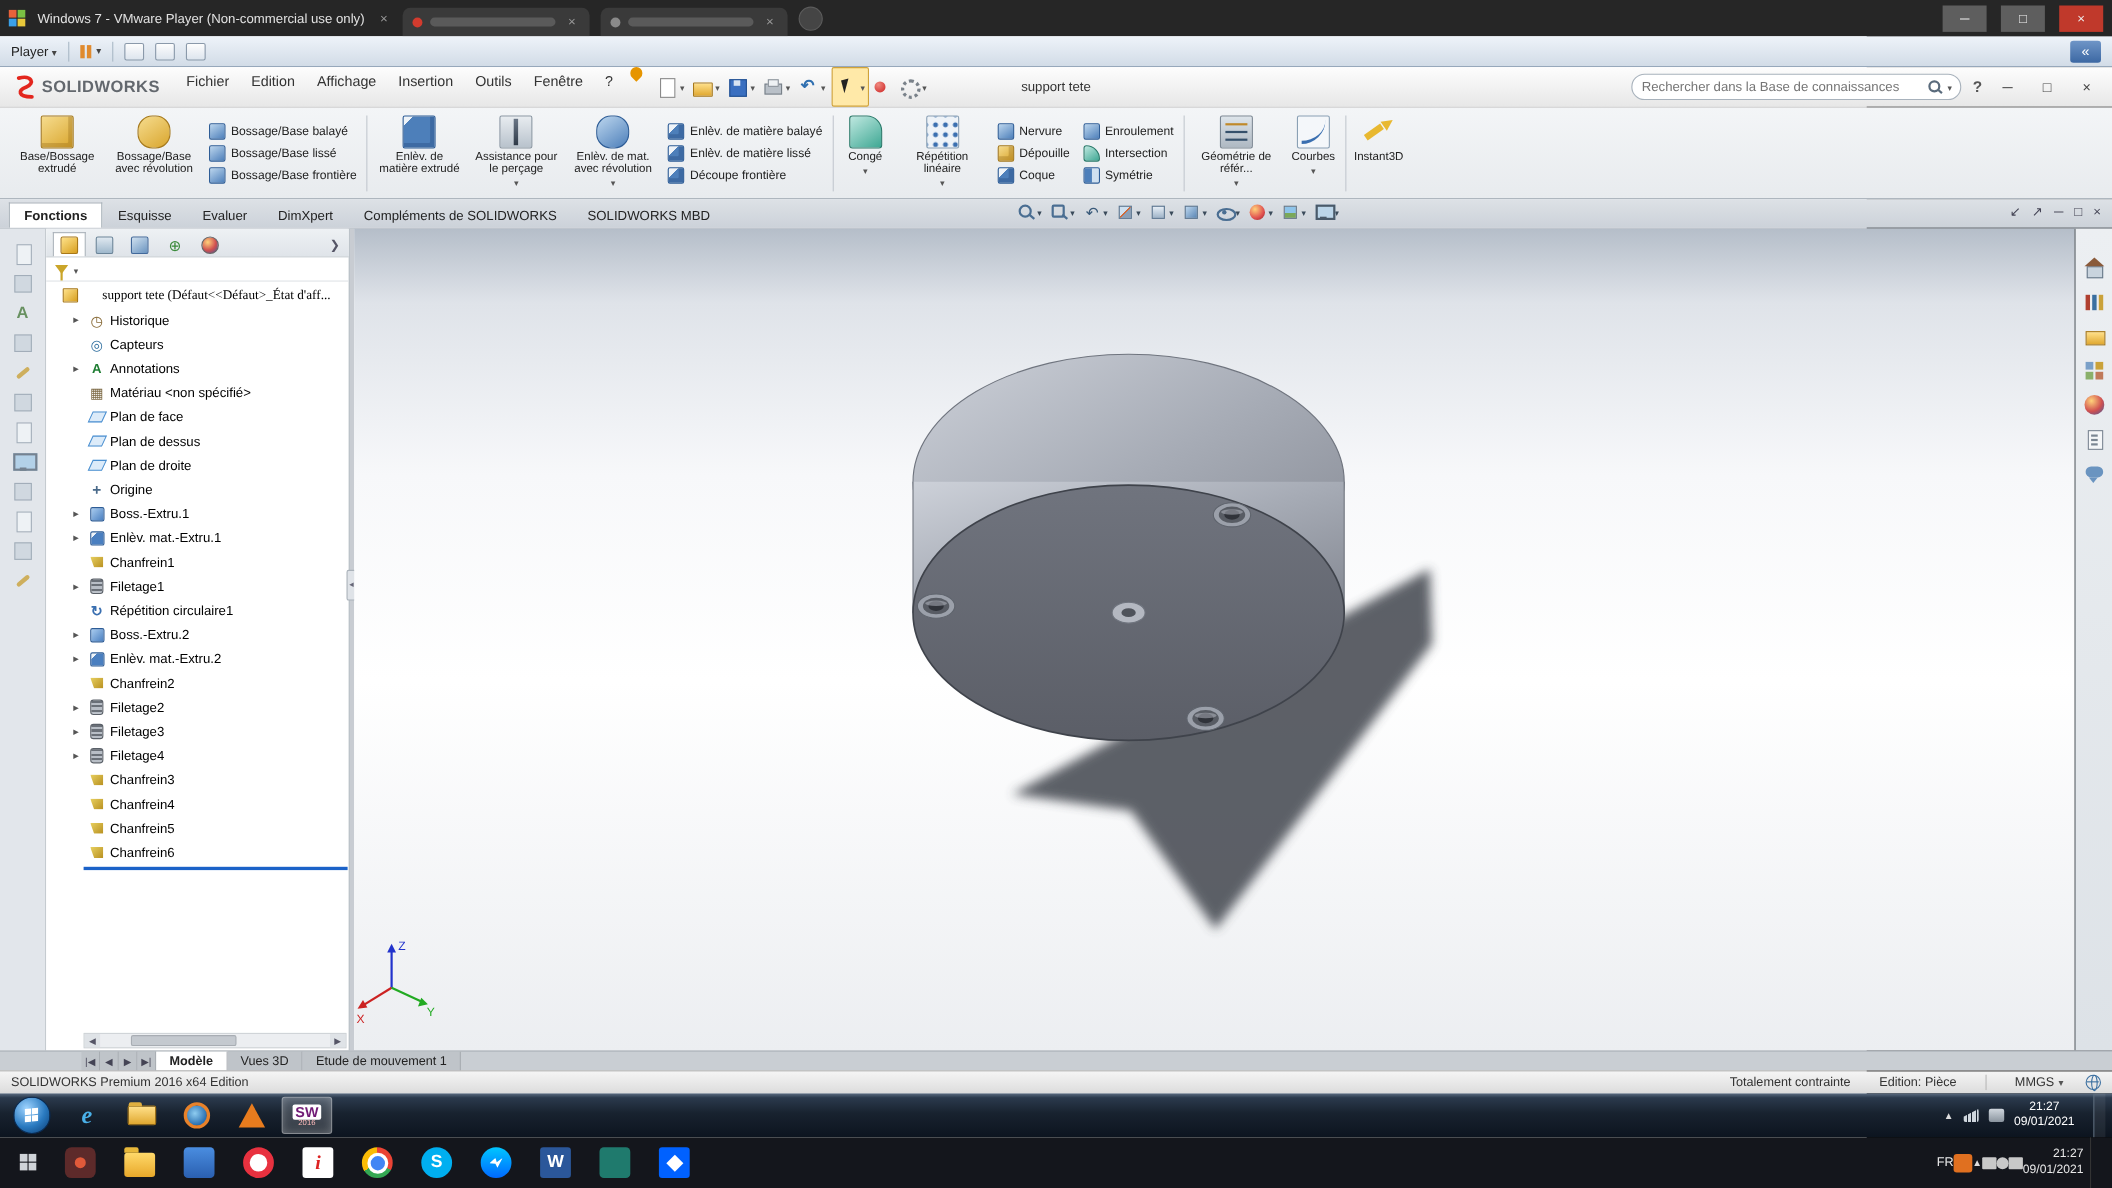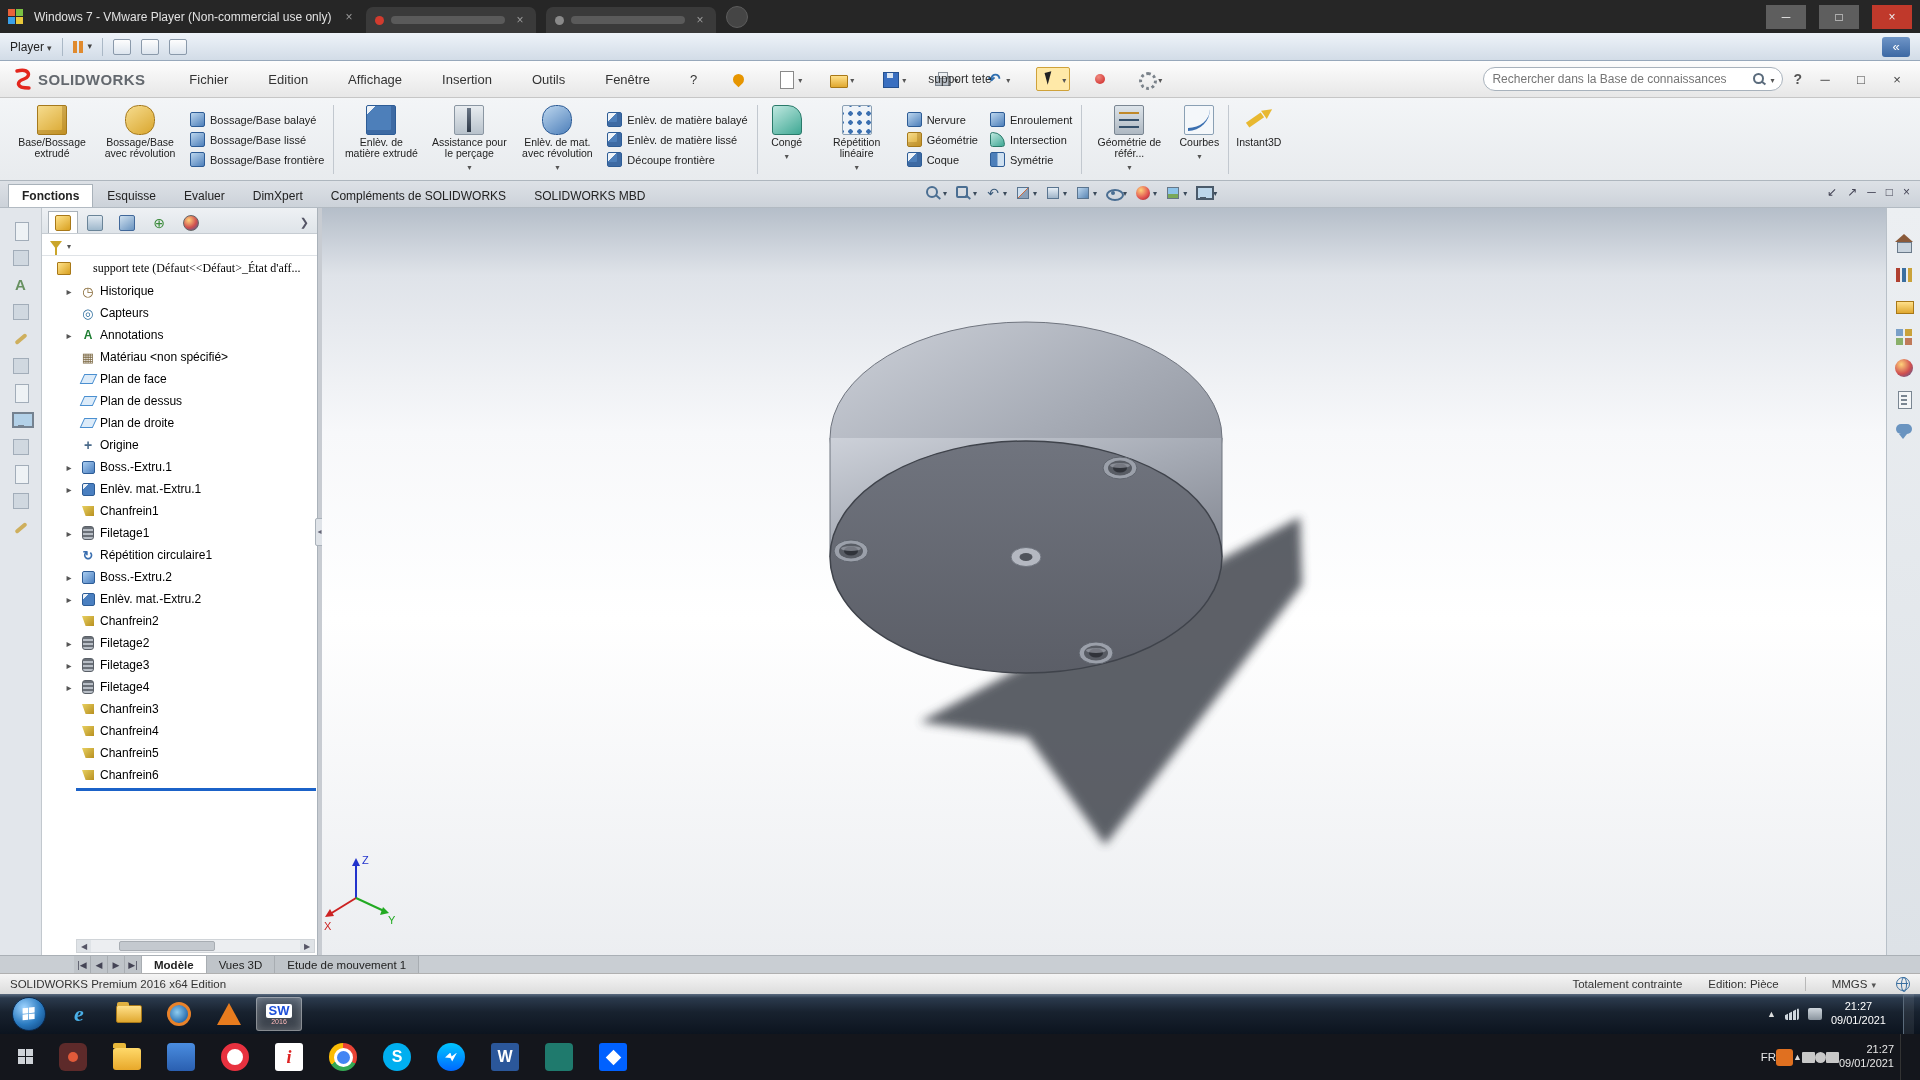--- a/index.html
+++ b/index.html
@@ -27,21 +27,21 @@
   #vm-toolbar { position:absolute; top:33px; left:0; width:1920px; height:28px; background:linear-gradient(#eef3f9,#d2dce7); border-bottom:1px solid #97a8bb; display:flex; align-items:center; padding:0 10px; gap:10px; color:#222; }
   .vt-drop::after { content:"▾"; font-size:9px; color:#444; margin-left:3px; }
   .vt-sep { width:1px; height:18px; background:#aab8c6; }
   .vt-pause { display:inline-flex; gap:2px; }
   .vt-pause i { width:4px; height:12px; background:#e08a2e; }
   .vt-icon { width:18px; height:16px; border:1px solid #8a99aa; background:linear-gradient(#fdfdfd,#dde5ee); border-radius:2px; }
   #vt-spacer { flex:1; }
   .vt-collapse { width:28px; height:20px; border-radius:3px; background:linear-gradient(#6f95c7,#3c68a3); color:#fff; display:flex; align-items:center; justify-content:center; font-size:13px; }
 
   
-  #sw-menubar { position:absolute; top:61px; left:0; width:1920px; height:37px; background:linear-gradient(#fdfdfd,#e7e7e7); border-bottom:1px solid #c6c6c6; display:flex; align-items:center; padding:0 10px;gap:20px; }
+  #sw-menubar { position:absolute; top:61px; left:0; width:1920px; height:37px; background:linear-gradient(#fdfdfd,#e7e7e7); border-bottom:1px solid #c6c6c6; display:flex; padding:0 10px; }
   #sw-logo { display:flex; align-items:center; gap:4px; margin-right:14px; }
   #sw-logo svg { display:block; }
   #sw-logo .logotext { font-size:15px; font-weight:bold; color:#63686e; letter-spacing:.4px; }
   .menu-item { padding:5px 10px; font-size:13px; color:#333; cursor:default; }
   .pin { width:11px; height:11px; background:#e69500; border-radius:50% 50% 50% 0; transform:rotate(-45deg); margin:0 12px 0 6px; }
   .qt { display:flex; align-items:center; gap:2px; margin-right:6px; }
   .qt-drop::after { content:"▾"; font-size:8px; color:#555; }
   .mi { width:20px; height:20px; position:relative; }
   .mi-page::before { content:""; position:absolute; left:4px; top:2px; width:12px; height:16px; background:#fff; border:1px solid #8a8a8a; }
   .mi-open::before { content:""; position:absolute; left:2px; top:6px; width:16px; height:11px; background:linear-gradient(#ffe08a,#e0a830); border:1px solid #a87818; border-radius:1px; }
@@ -200,21 +200,21 @@
 
   
   #vm-taskbar { position:absolute; top:994px; left:0; width:1920px; height:40px; background:linear-gradient(180deg,#5a6b80 0%,#2b3a4d 10%,#18222f 45%,#0c141f 100%); display:flex; align-items:center; padding:0 4px; }
   #vm-start { width:34px; height:34px; border-radius:50%; margin:0 8px; background:radial-gradient(circle at 35% 30%, #9fd4ff, #2a7ac0 55%, #0a3a70); border:1px solid #0a2a50; display:flex; align-items:center; justify-content:center; }
   #vm-start .winflag { transform:skewY(-6deg) scale(.8); }
   #vm-start .winflag i { background:#fff; }
   .vmapp { width:46px; height:34px; margin:0 2px; border-radius:3px; display:flex; flex-direction:column; align-items:center; justify-content:center; position:relative; }
   .vmapp.active { background:rgba(255,255,255,.18); border:1px solid rgba(255,255,255,.4); box-shadow:inset 0 0 8px rgba(255,255,255,.25); }
   .vmglyph { font-weight:bold; }
   .vmapp.ie .vmglyph { color:#4ab0e8; font:italic bold 22px "Liberation Serif", serif; }
-  .vmapp.sw .vmglyph { color:#1d4ed8; font-size:13px; background:#fff; padding:0 3px; border-radius:2px; line-height:14px;text-align:center; }
+  .vmapp.sw .vmglyph { color:#701a75; font-size:13px; background:#fff; padding:0 3px; border-radius:2px; line-height:14px;text-align:center; }
   .vmsub { font-size:7px; color:#ffd; }
   .vmapp.sw .vmsub { color:#fbb; }
   .vmshape { position:absolute; }
   .vmapp.folder .vmshape { width:26px; height:18px; background:linear-gradient(#ffe08a,#e0a830); border:1px solid #a87818; border-radius:2px; }
   .vmapp.folder .vmshape::before { content:""; position:absolute; left:0; top:-4px; width:12px; height:4px; background:#e0b040; border-radius:2px 2px 0 0; }
   .vmapp.firefox .vmshape { width:24px; height:24px; border-radius:50%; background:radial-gradient(circle at 40% 40%, #8eccf0, #2a6fb0 70%); border:3px solid #e8822a; }
   .vmapp.vlc .vmshape { width:0; height:0; border-left:12px solid transparent; border-right:12px solid transparent; border-bottom:22px solid #e87c1e; }
   #vm-tray { margin-left:auto; display:flex; align-items:center; gap:9px; padding-right:2px; color:#eee; }
   .tray-up { font-size:9px; color:#ddd; }
   .tray-ico { width:14px; height:12px; background:linear-gradient(#cfd6dd,#8a949e); border-radius:2px; }
@@ -421,21 +421,21 @@
       <span>Répétition linéaire</span>
       <span class="rdrop"></span>
     </div>
     <div class="rsmallcol">
       <div class="rsmall">
           <span class="rsic ric-blue"></span>
           <span>Nervure</span>
         </div>
       <div class="rsmall">
           <span class="rsic ric-gold"></span>
-          <span>Géométrie</span>
+          <span>Dépouille</span>
         </div>
       <div class="rsmall">
           <span class="rsic ric-bluecut"></span>
           <span>Coque</span>
         </div>
     </div>
     <div class="rsmallcol">
       <div class="rsmall">
           <span class="rsic ric-blue"></span>
           <span>Enroulement</span>

